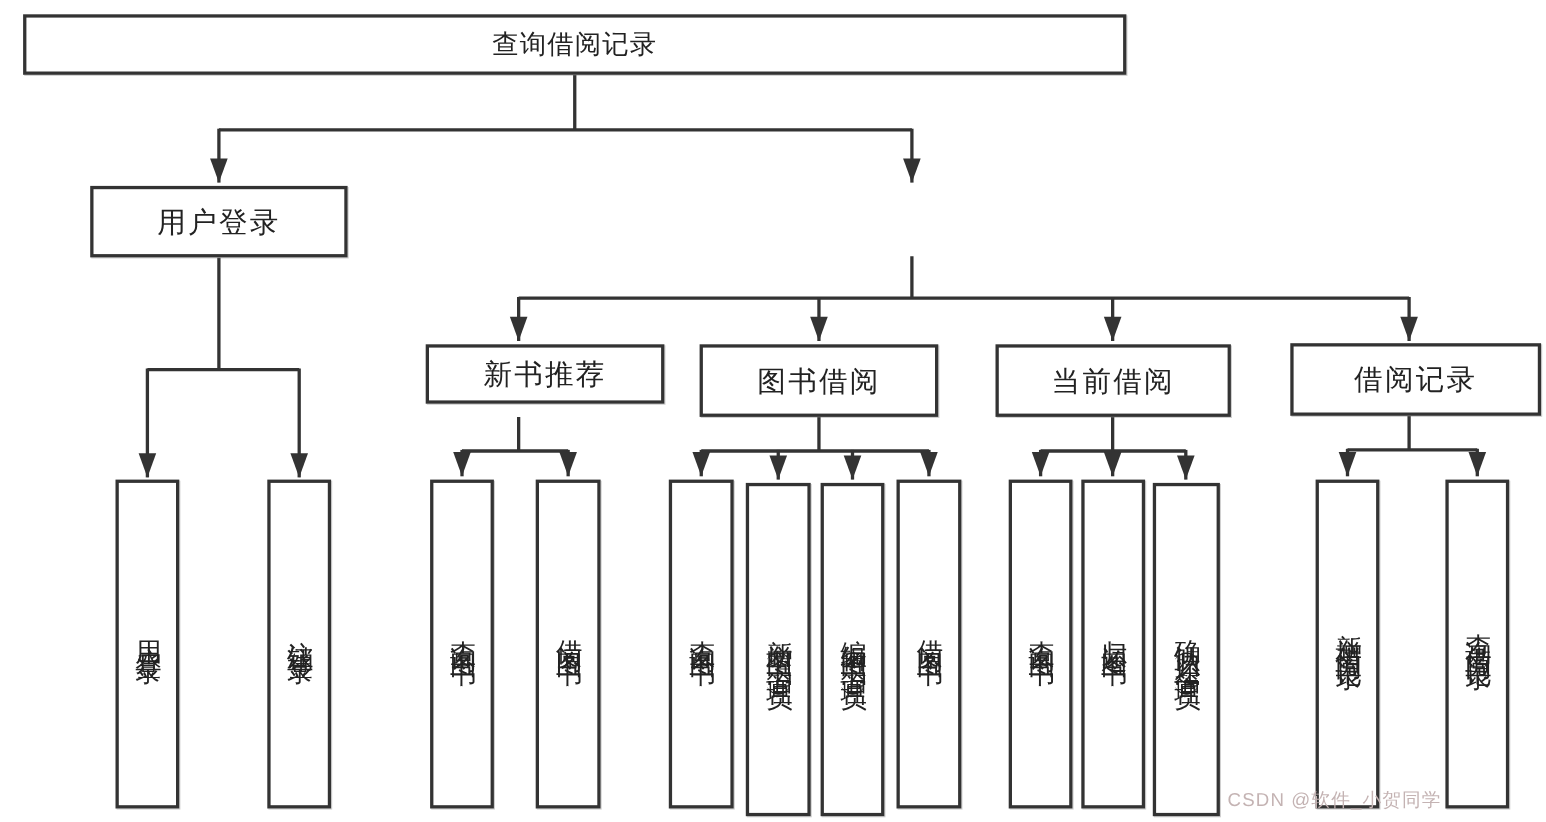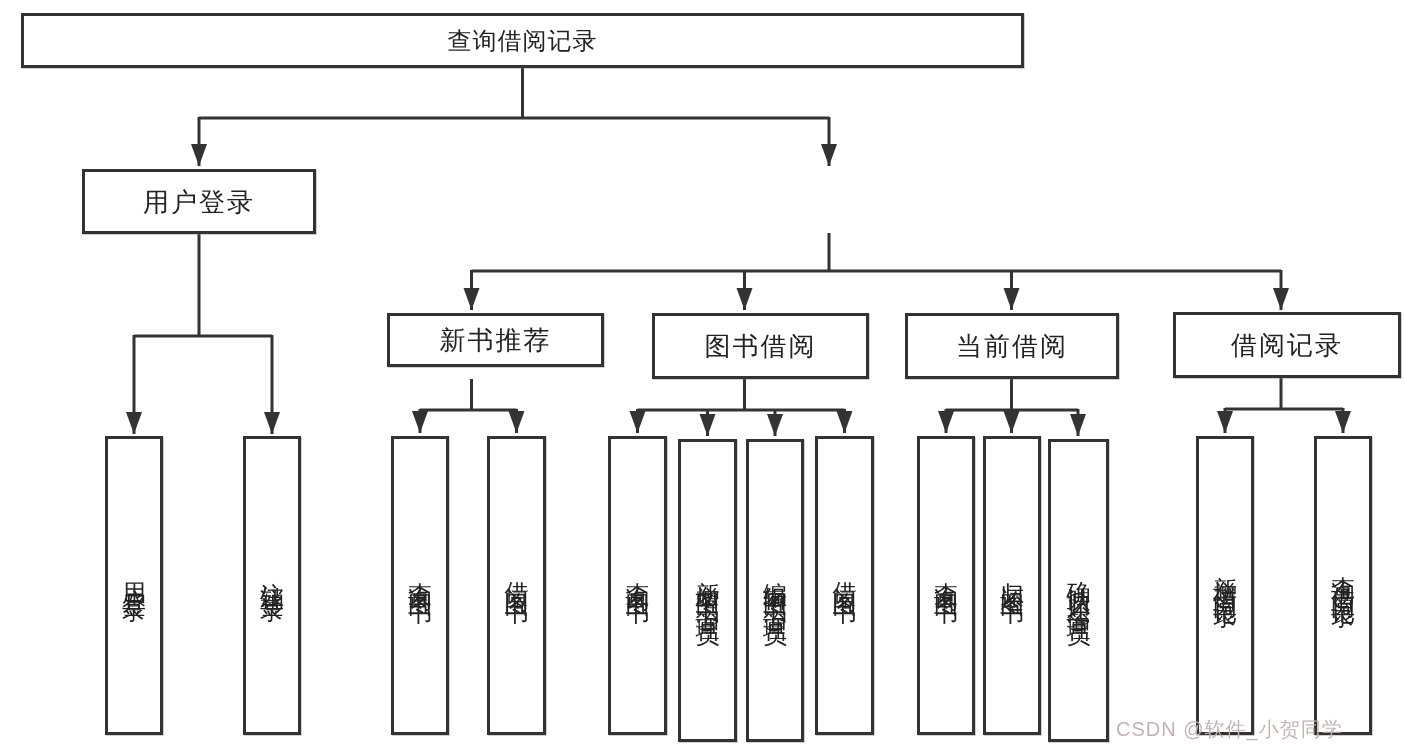--- a/index.html
+++ b/index.html
@@ -46,21 +46,21 @@
   }
   .node.v .lbl {
     writing-mode: vertical-rl;
     font-size: 24px;
     letter-spacing: 6px;
   }
   .watermark {
     position: absolute;
     left: 1116px;
     top: 716px;
-    font-size: 20px;
+    font-size: 17px;
     letter-spacing: 1px;
     color: #c4b3b3;
     white-space: nowrap;
   }
 </style>
 </head>
 <body>
 
 <div class="canvas">
 
@@ -125,21 +125,21 @@
     <span class="lbl">查询借阅记录</span>
   </div>
 
   <div class="node h" style="left:82px; top:169px; width:234px; height:65px;">
     <span class="lbl">用户登录</span>
   </div>
 
   <div class="node h" style="left:363px; top:313px; width:217px; height:54px;margin-left:24px;">
     <span class="lbl">新书推荐</span>
   </div>
-  <div class="node h" style="left:636px; top:313px; width:217px; height:66px;margin-left:16px;">
+  <div class="node h" style="left:636px; top:313px; width:217px; height:66px;">
     <span class="lbl">图书借阅</span>
   </div>
   <div class="node h" style="left:905px; top:313px; width:214px; height:66px;align-items:center;">
     <span class="lbl">当前借阅</span>
   </div>
   <div class="node h" style="left:1173px; top:312px; width:228px; height:66px;">
     <span class="lbl">借阅记录</span>
   </div>
 
   <div class="node v" style="left:105px; top:436px; width:58px; height:299px;">

